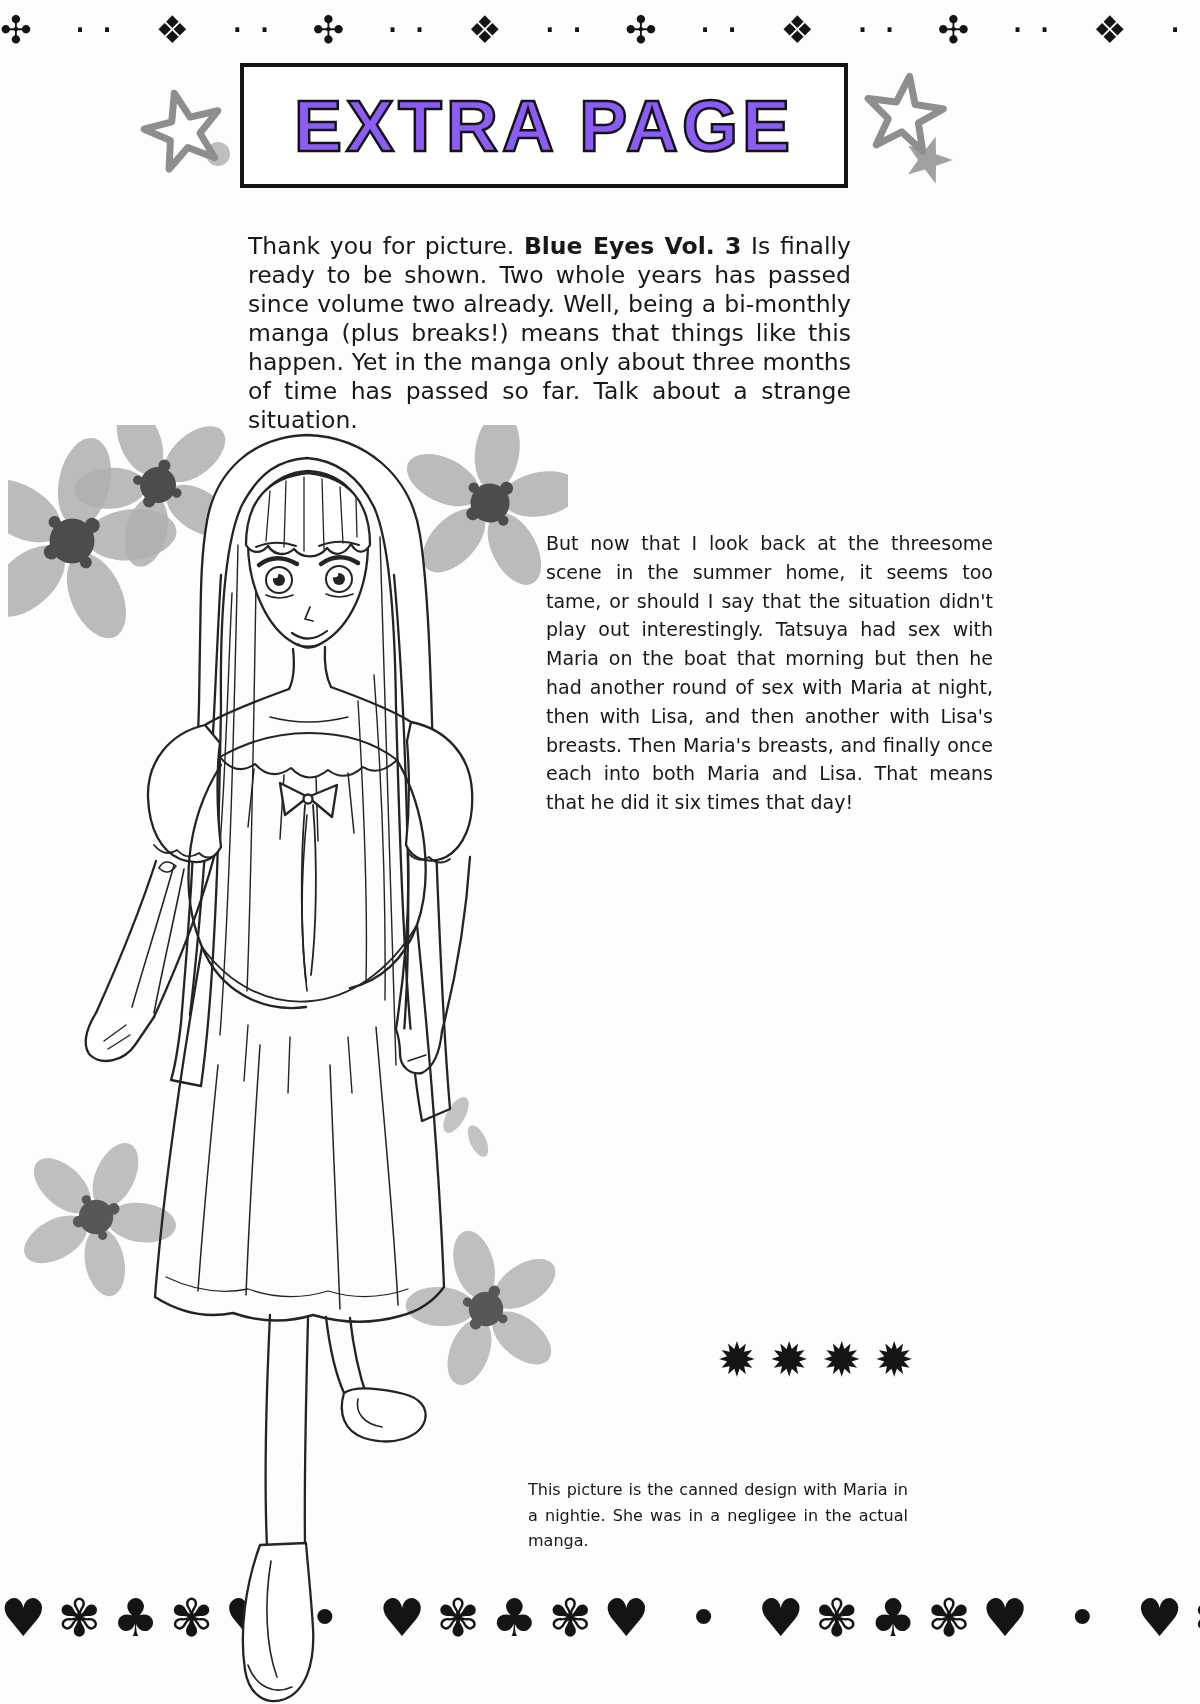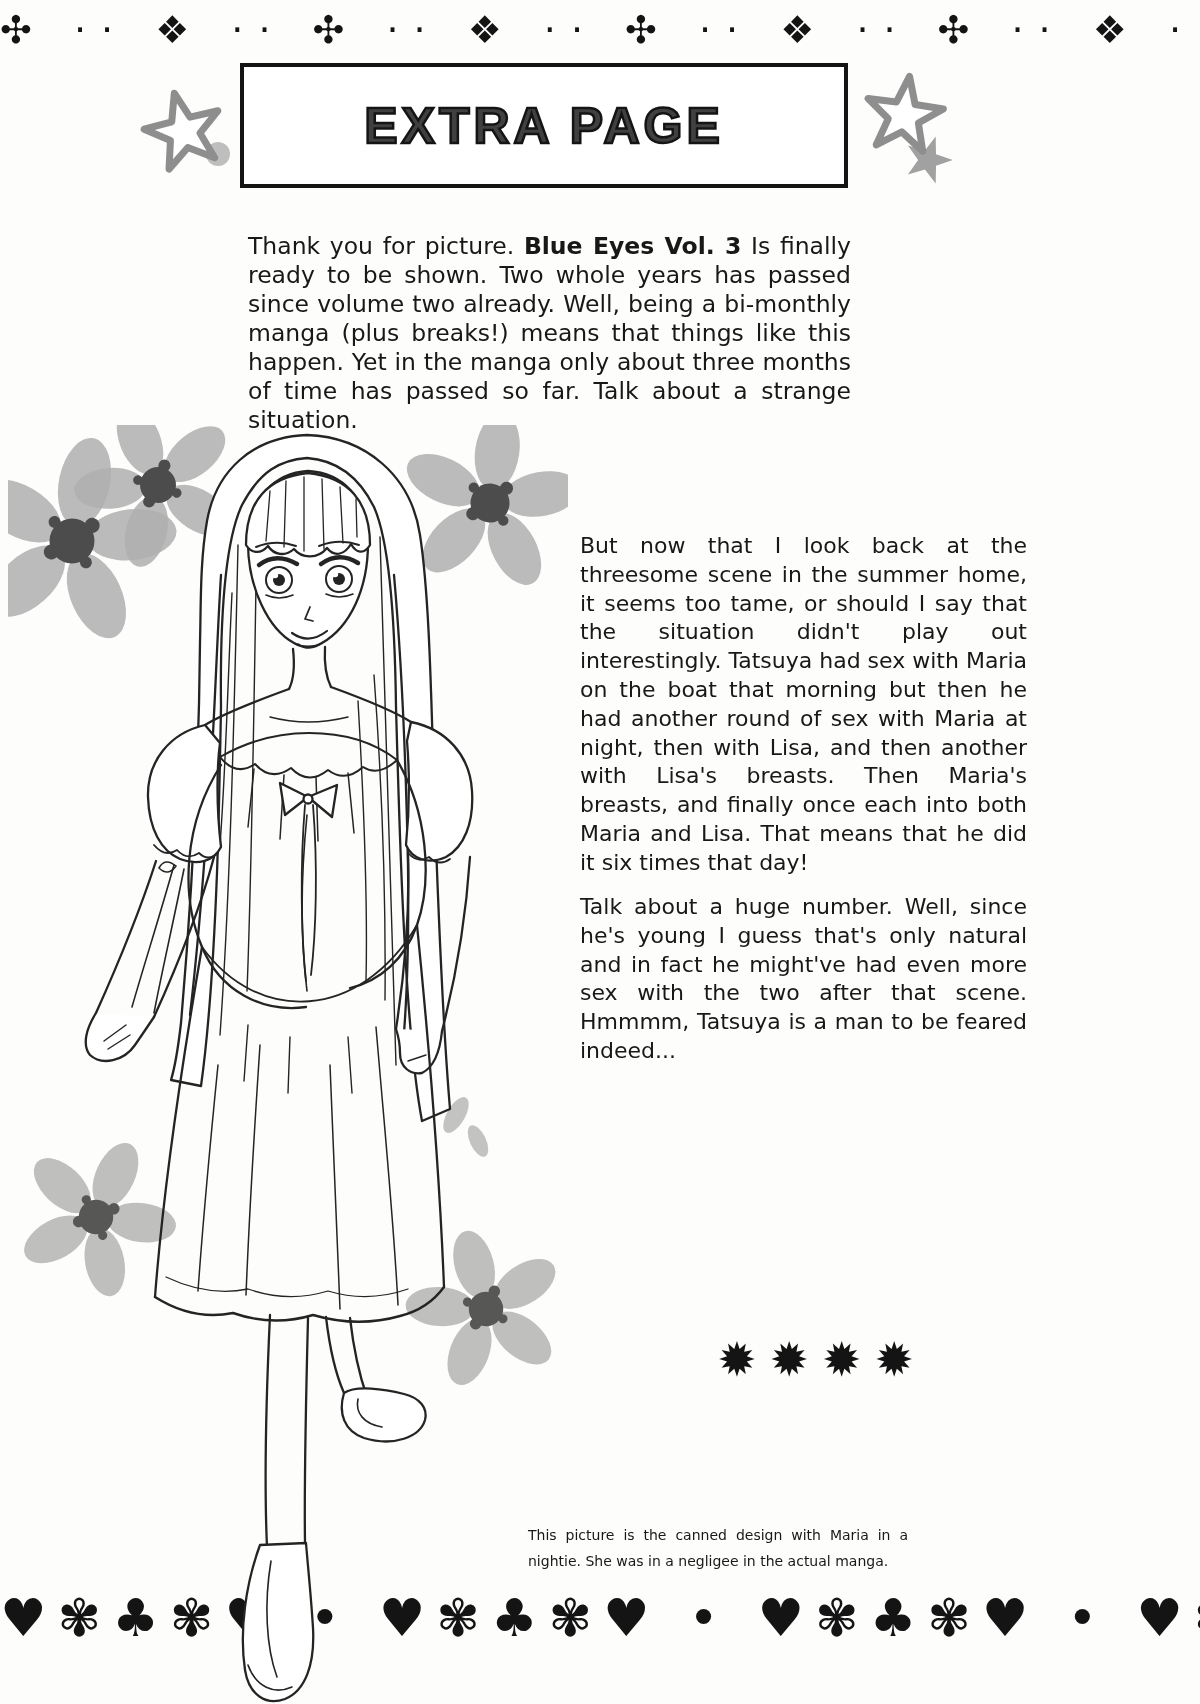--- a/index.html
+++ b/index.html
@@ -14,38 +14,38 @@
   }
   .ornament.top{top:8px;font-size:38px;letter-spacing:15px;}
   .ornament.bottom{top:1588px;font-size:52px;letter-spacing:11px;}
   .title-box{
     position:absolute;left:240px;top:63px;width:600px;height:117px;
     border:4px solid #141414;background:#fff;z-index:2;
     display:flex;align-items:center;justify-content:center;
   }
   .title-text{
     font-family:"Liberation Sans",sans-serif;font-weight:800;
-    font-size:50px;letter-spacing:4px;color:#404040;
+    font-size:72px;letter-spacing:4px;color:#8b5cf6;
     -webkit-text-stroke:2.5px #141414;white-space:nowrap;
   }
   .para{position:absolute;text-align:justify;z-index:2;}
   .intro{left:248px;top:208px;width:603px;font-size:23.5px;line-height:29px;}
   .intro b{font-weight:bold;}
-  .col{left:580px;width:447px;font-size:22px;line-height:28.8px;}
+  .col{left:546px;width:447px;font-size:19px;line-height:28.8px;}
   .p1{top:510px;}
   .p2{top:871px;}
   .p3{top:1067px;}
   .starbursts{
     position:absolute;left:684px;top:1332px;width:276px;z-index:2;
     text-align:center;font-size:47px;letter-spacing:13px;color:#141414;
     white-space:nowrap;
   }
   .caption{
-    position:absolute;left:528px;top:1509px;width:380px;z-index:4;
-    font-size:14px;line-height:25.5px;text-align:justify;
+    position:absolute;left:528px;top:1461px;width:380px;z-index:4;
+    font-size:16px;line-height:25.5px;text-align:justify;
   }
   .illus{position:absolute;left:8px;top:425px;z-index:3;}
   .star{position:absolute;z-index:2;}
   .star.left{left:132px;top:76px;}
   .star.right{left:850px;top:68px;}
 </style>
 </head>
 <body>
 
 <div class="page">
@@ -68,21 +68,20 @@
       <path d="M0,-40 L9.4,-12.9 L38,-12.4 L15.2,4.9 L23.5,32.4 L0,16 L-23.5,32.4 L-15.2,4.9 L-38,-12.4 L-9.4,-12.9 Z" fill="#909090" opacity="0.85"></path>
     </g>
     <g transform="translate(54,48) rotate(8)">
       <path d="M0,-40 L9.4,-12.9 L38,-12.4 L15.2,4.9 L23.5,32.4 L0,16 L-23.5,32.4 L-15.2,4.9 L-38,-12.4 L-9.4,-12.9 Z" fill="#ffffff" stroke="#8e8e8e" stroke-width="7" stroke-linejoin="round"></path>
     </g>
   </svg>
 
   <p class="para intro"><span>Thank you for picture.  </span><b>Blue Eyes Vol. 3</b><span> Is finally ready to be shown.  Two whole years has passed since volume two already.  Well, being a bi-monthly manga (plus breaks!) means that things like this happen.  Yet in the manga only about three months of time has passed so far.  Talk about a strange situation.</span></p>
 
   <p class="para col p1">But now that I look back at the threesome scene in the summer home, it seems too tame, or should I say that the situation didn't play out interestingly.  Tatsuya had sex with Maria on the boat that morning but then he had another round of sex with Maria at night, then with Lisa, and then another with Lisa's breasts.  Then Maria's breasts, and finally once each into both Maria and Lisa.  That means that he did it six times that day!</p>
-  <p class="para col p2">Talk about a huge number.  Well, since he's young I guess that's only natural and in fact he might've had even more sex with the two after that scene.  Hmmmm, Tatsuya is a man to be feared indeed...</p>
 
   <div class="starbursts"><span>✹</span><span>✹</span><span>✹</span><span>✹</span></div>
 
   <p class="caption">This picture is the canned design with Maria in a nightie.  She was in a negligee in the actual manga.</p>
 
   <div class="ornament bottom">♥✾♣✾♥ • ♥✾♣✾♥ • ♥✾♣✾♥ • ♥✾♣✾♥ • ♥✾♣✾♥ • ♥✾♣✾♥</div>
 
   <svg class="illus" width="560" height="1279" viewBox="0 0 560 1279">
     <defs>
       <g id="bloom">

